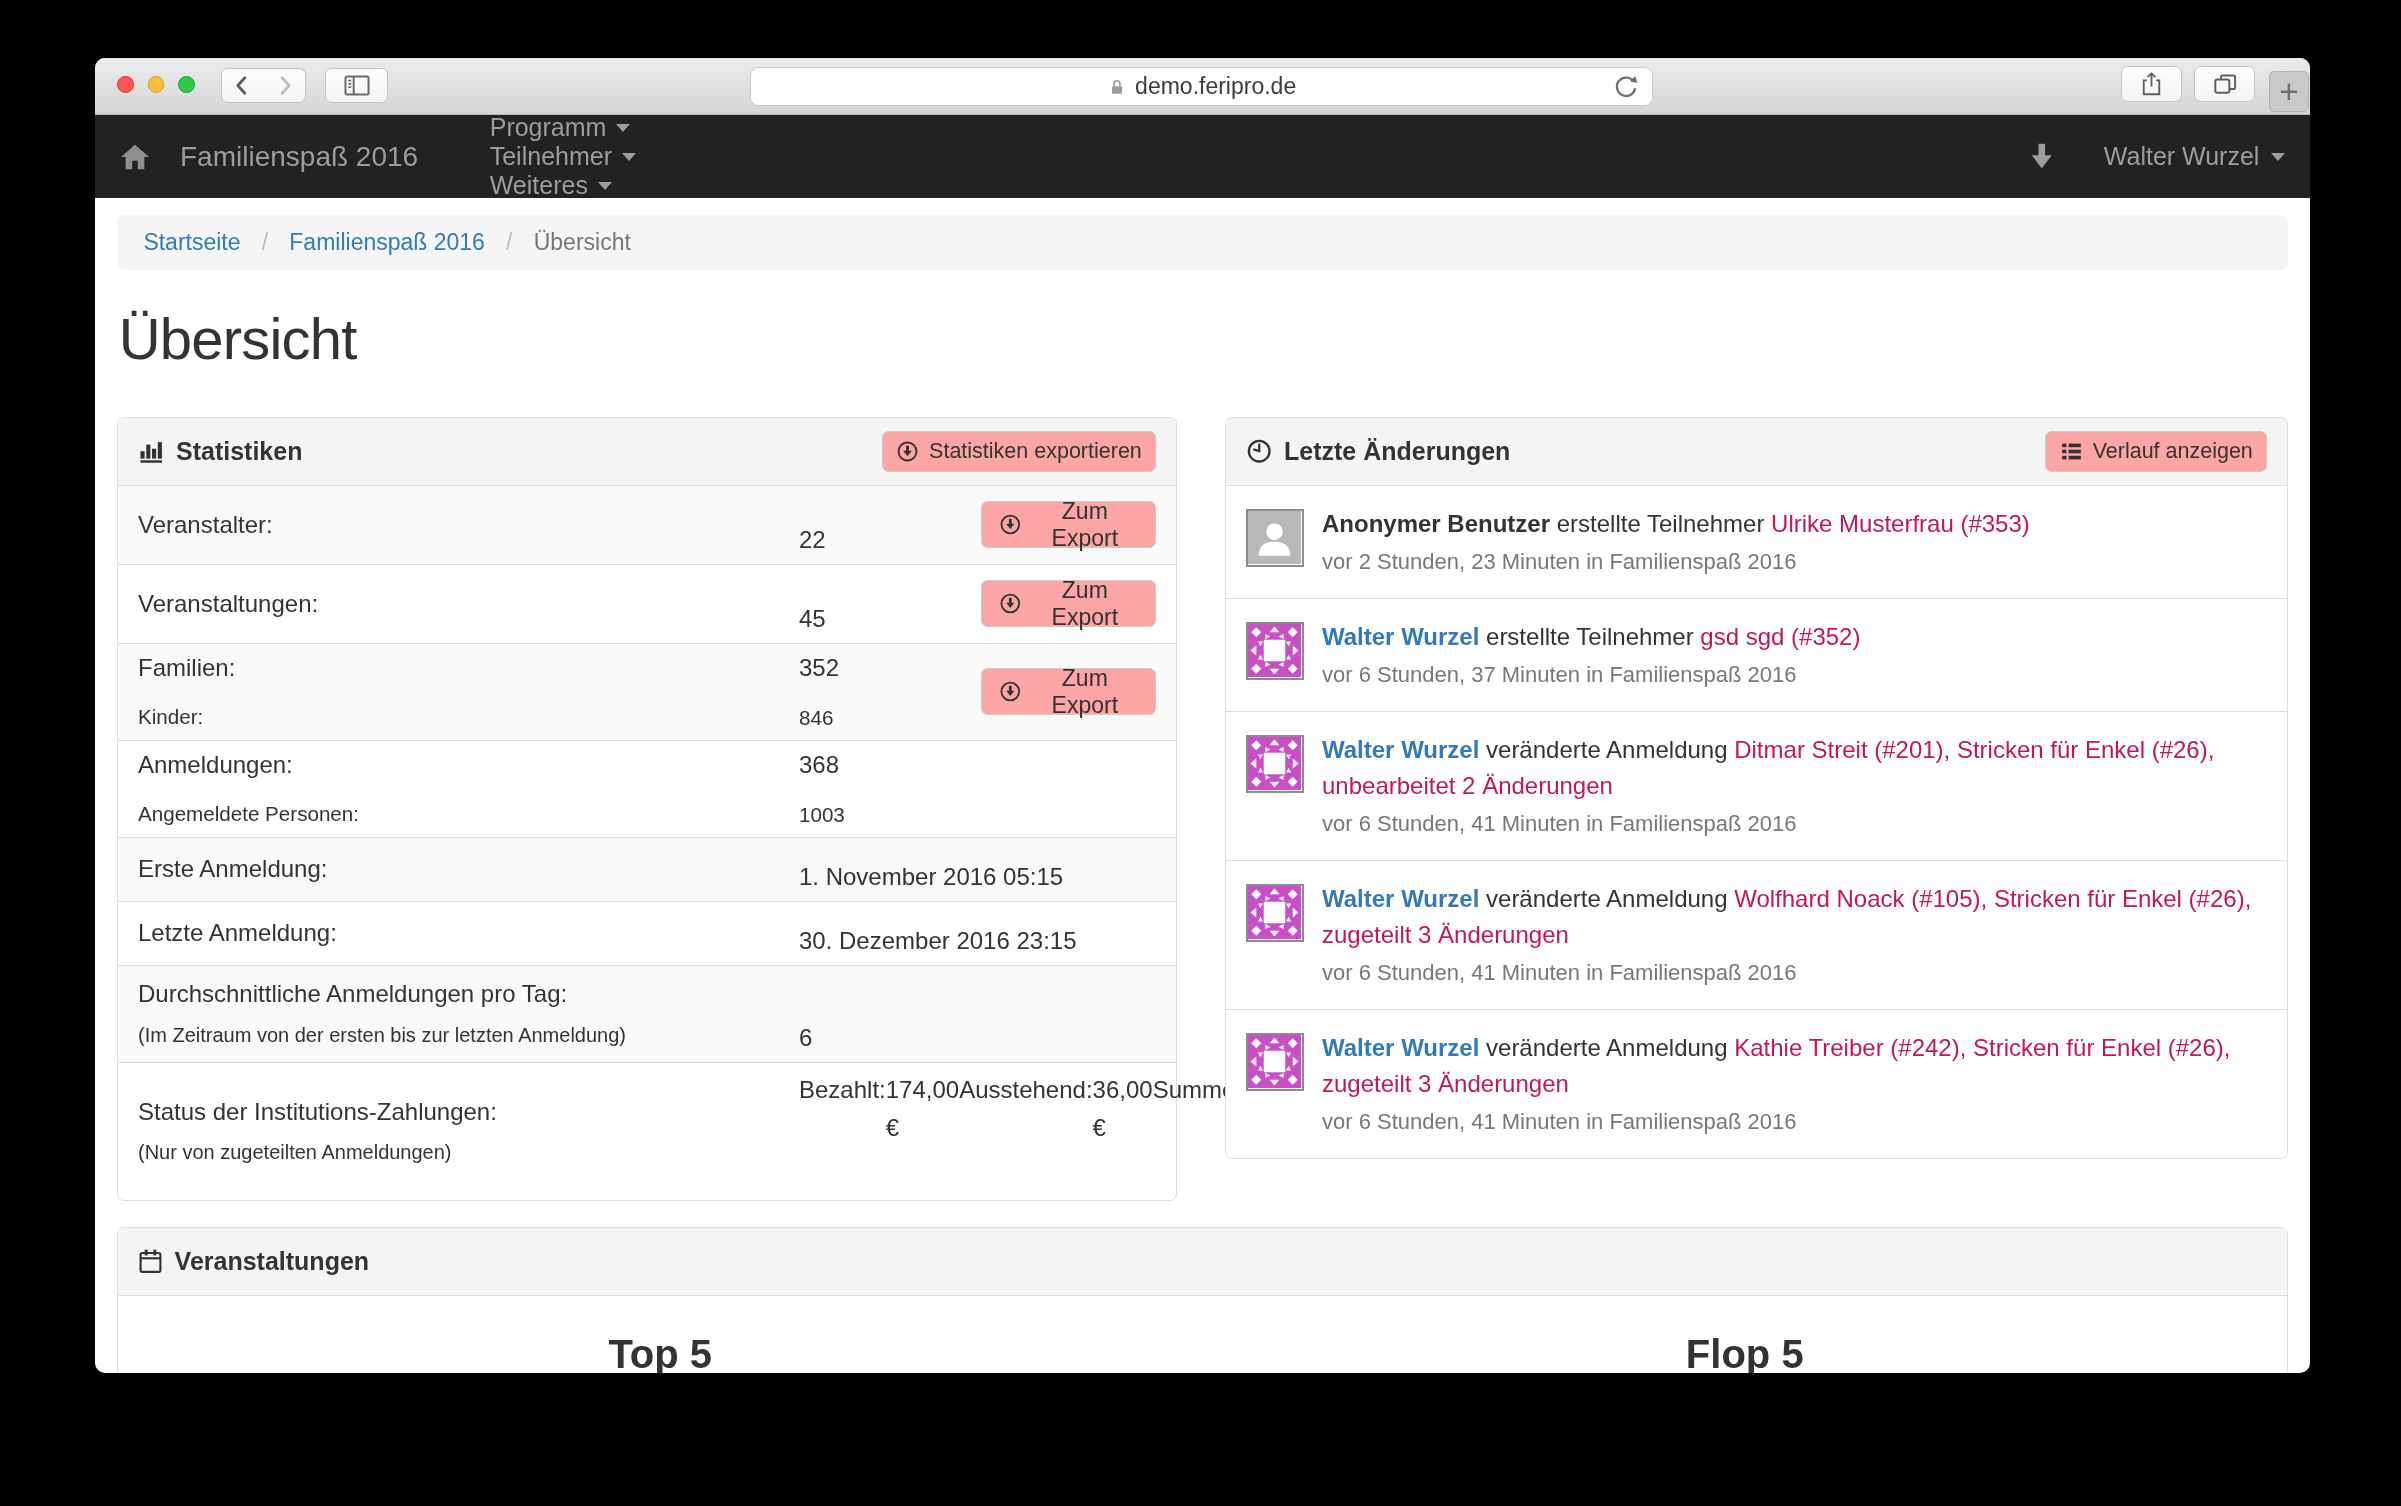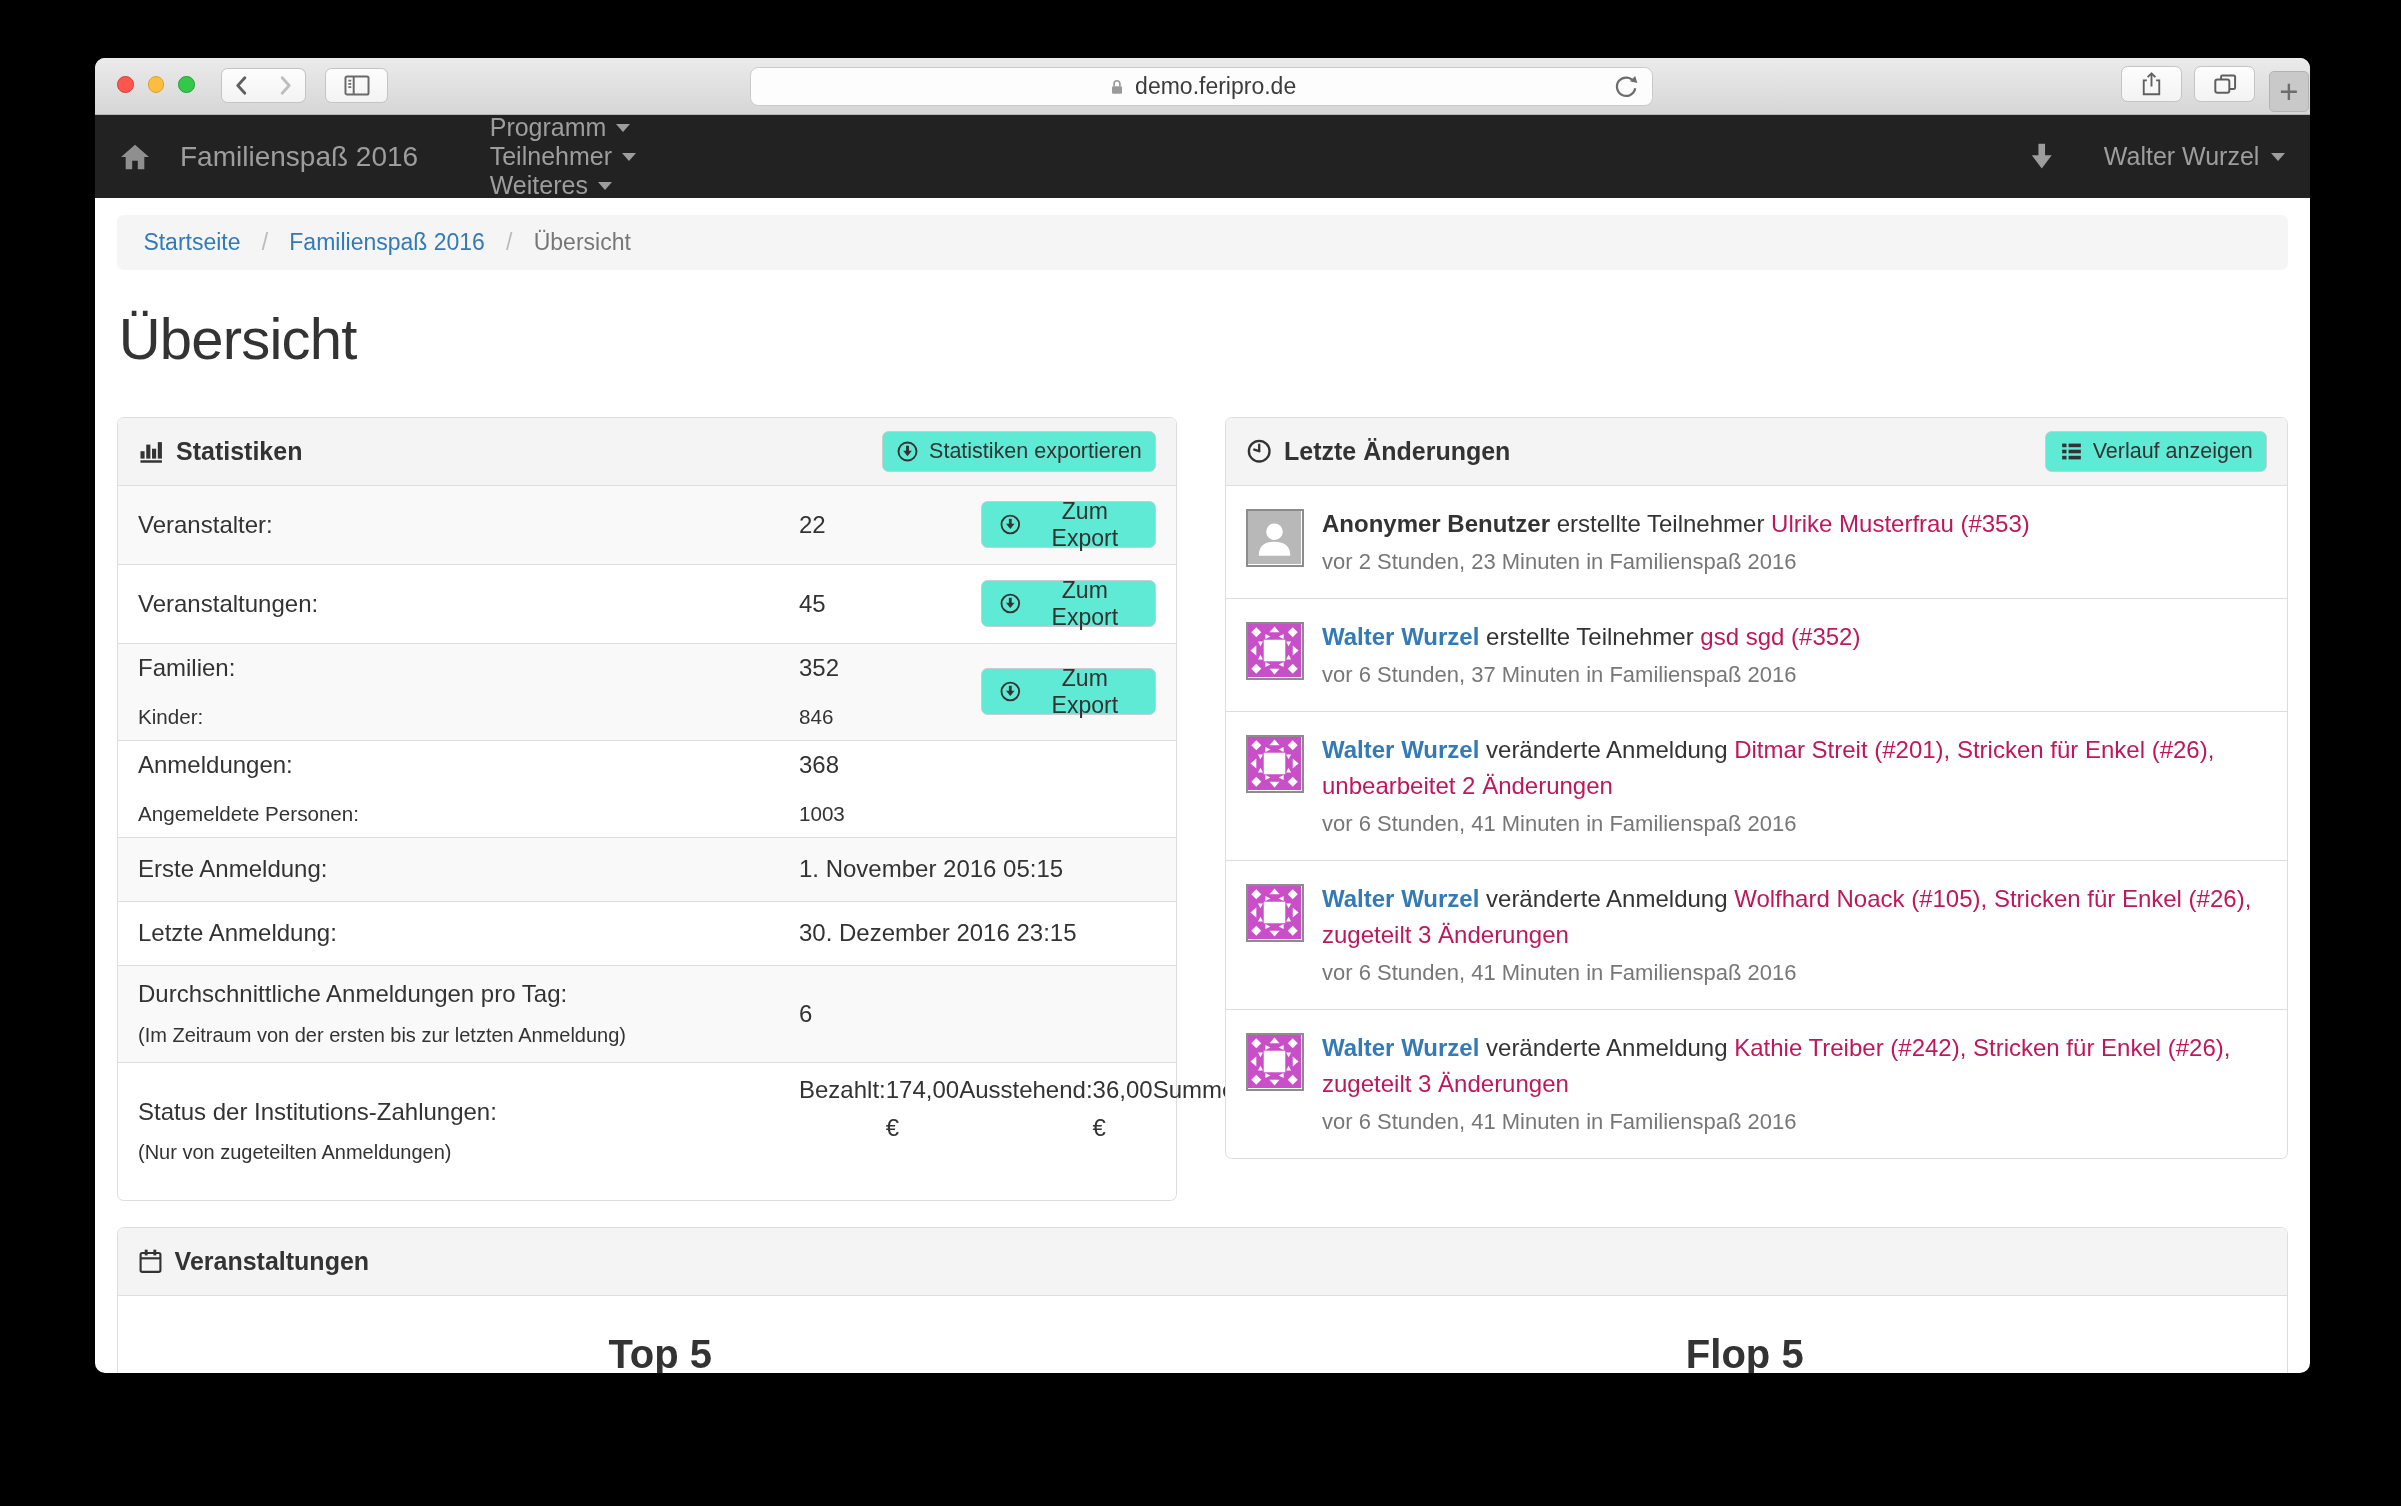--- a/index.html
+++ b/index.html
@@ -56,36 +56,36 @@
   .breadcrumb .current { color:#777; }
   h1.page-title { font-size:58px; font-weight:500; color:#333; margin:35px 1.7px 45px; letter-spacing:-0.8px; }
 
   .panels-row { display:flex; align-items:flex-start; gap:48px; }
 
   .panel { border:1.7px solid #ddd; border-radius:6.6px; background:#fff; }
   .panel-heading { background:#f4f4f4; border-bottom:1.7px solid #ddd; border-radius:5px 5px 0 0;
     display:flex; align-items:center; padding:11.6px 20px; min-height:68px; }
   .panel-title { display:flex; align-items:center; gap:11.6px; font-size:25px; font-weight:700; color:#333; }
   .panel-heading .spacer { flex:1; }
-  .btn { display:inline-flex; align-items:center; gap:10px; background:#5eead4; border:1.7px solid #ccc;
+  .btn { display:inline-flex; align-items:center; gap:10px; background:#fca5a5; border:1.7px solid #ccc;
     border-radius:6.6px; color:#333; cursor:pointer; font-family:inherit; }
   .btn-sm { height:41px; padding:0 13.2px; font-size:21.5px; }
   .btn-md { height:47px; padding:0 16.5px; font-size:23px; }
 
   
   .panel-stats { width:1060px; flex:0 0 auto; }
   .stat-row { display:flex; padding:8.3px 20px; border-bottom:1.7px solid #ddd; }
   .stat-row:last-child { border-bottom:none; }
   .stat-row:nth-child(odd) { background:#f9f9f9; }
   .stat-row.h-export { min-height:79px; }
   .stat-row.h-two { min-height:97px; }
   .stat-row.h-one { min-height:64px; }
   .stat-row.h-pay { min-height:137px; }
   .stat-label-col { flex:0 0 661px; display:flex; flex-direction:column; justify-content:center; }
-  .stat-value-col { flex:1; display:flex; flex-direction:column; justify-content:center; }
+  .stat-value-col { flex:1; display:flex; flex-direction:column; justify-content:flex-end; }
   .stat-main { font-size:24px; line-height:30px; color:#333; }
   .stat-sub  { font-size:20.6px; line-height:26.4px; color:#333; margin-top:21.5px; }
   .stat-note { font-size:20px; line-height:25px; color:#333; margin-top:13.2px; }
   .stat-btn-col { flex:0 0 175px; display:flex; align-items:center; justify-content:flex-end; }
   .stat-pay-col { flex:1; display:flex; flex-direction:row; justify-content:center; }
   .pay-line { display:flex; justify-content:space-between; font-size:24px; line-height:38px; color:#333; }
   .pay-hr { border:none; border-top:1.7px solid #e4e4e4; margin:8.3px 0; }
 
   
   .panel-changes { flex:1; }

